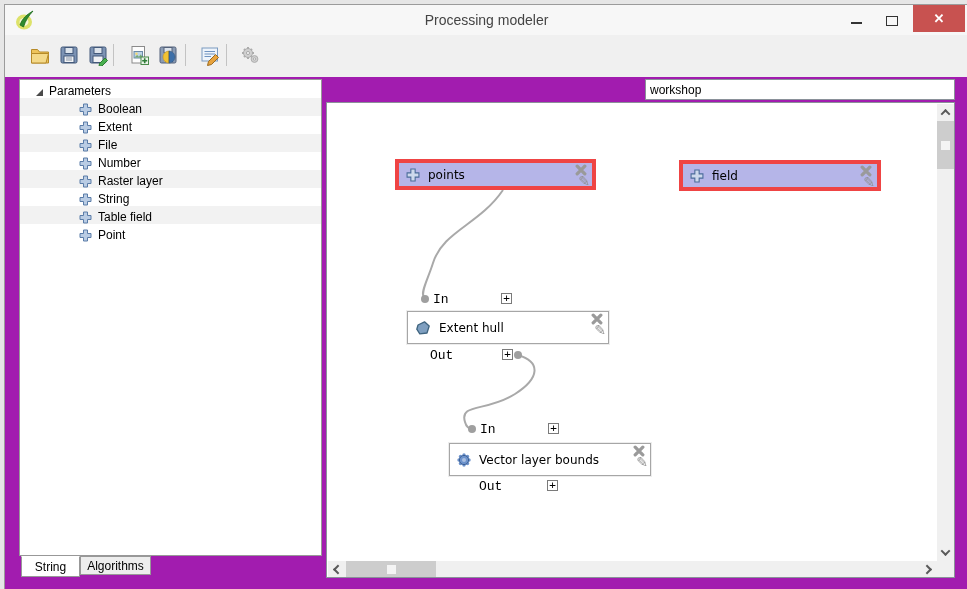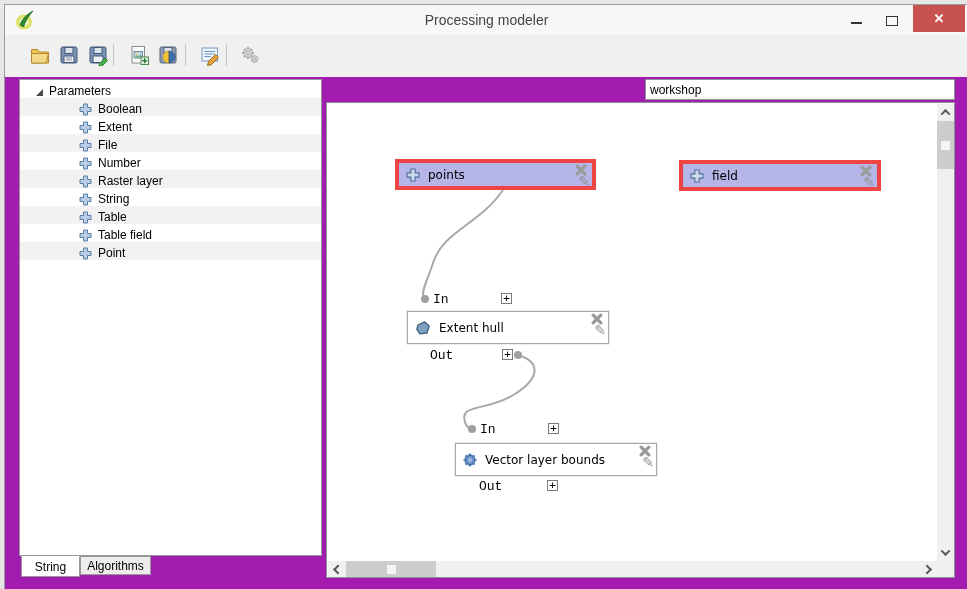--- a/index.html
+++ b/index.html
@@ -217,28 +217,20 @@
           </svg>
         </span>
         <span>String</span>
       </div>
     <div class="trow">
         <span class="tree-plus">
           <svg width="13" height="13" viewBox="0 0 13 13">
             <path d="M4.5 1 h4 v3.5 H12 v4 H8.5 V12 h-4 V8.5 H1 v-4 h3.5 z" fill="#b9cce4" stroke="#5a7ca8"></path>
           </svg>
         </span>
-        <span>Table</span>
-      </div>
-    <div class="trow">
-        <span class="tree-plus">
-          <svg width="13" height="13" viewBox="0 0 13 13">
-            <path d="M4.5 1 h4 v3.5 H12 v4 H8.5 V12 h-4 V8.5 H1 v-4 h3.5 z" fill="#b9cce4" stroke="#5a7ca8"></path>
-          </svg>
-        </span>
         <span>Table field</span>
       </div>
     <div class="trow">
         <span class="tree-plus">
           <svg width="13" height="13" viewBox="0 0 13 13">
             <path d="M4.5 1 h4 v3.5 H12 v4 H8.5 V12 h-4 V8.5 H1 v-4 h3.5 z" fill="#b9cce4" stroke="#5a7ca8"></path>
           </svg>
         </span>
         <span>Point</span>
       </div>
@@ -304,21 +296,21 @@
           </svg></span>
       <span class="node-pencil">✎</span>
     </div>
 
     <span class="io-label" style="left:103px; top:245px">Out</span>
     <span class="expander" style="left:175px; top:246px">+</span>
 
     <span class="io-label" style="left:153px; top:319px">In</span>
     <span class="expander" style="left:221px; top:320px">+</span>
 
-    <div class="anode" style="left:128px; top:340px; width:202px">
+    <div class="anode" style="left:122px; top:340px; width:202px">
       <span class="node-icon">
           <svg width="14" height="14" viewBox="0 0 14 14">
             <g fill="#6d93cc">
               <circle cx="7" cy="2" r="1.7"></circle>
               <circle cx="7" cy="12" r="1.7"></circle>
               <circle cx="2" cy="7" r="1.7"></circle>
               <circle cx="12" cy="7" r="1.7"></circle>
               <circle cx="3.5" cy="3.5" r="1.7"></circle>
               <circle cx="10.5" cy="3.5" r="1.7"></circle>
               <circle cx="3.5" cy="10.5" r="1.7"></circle>

